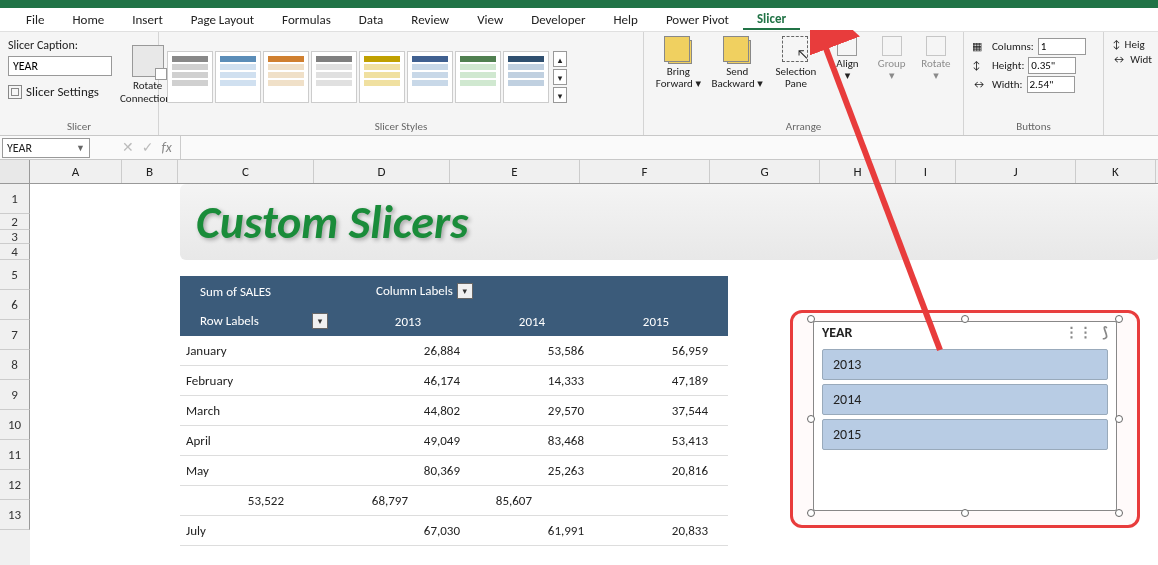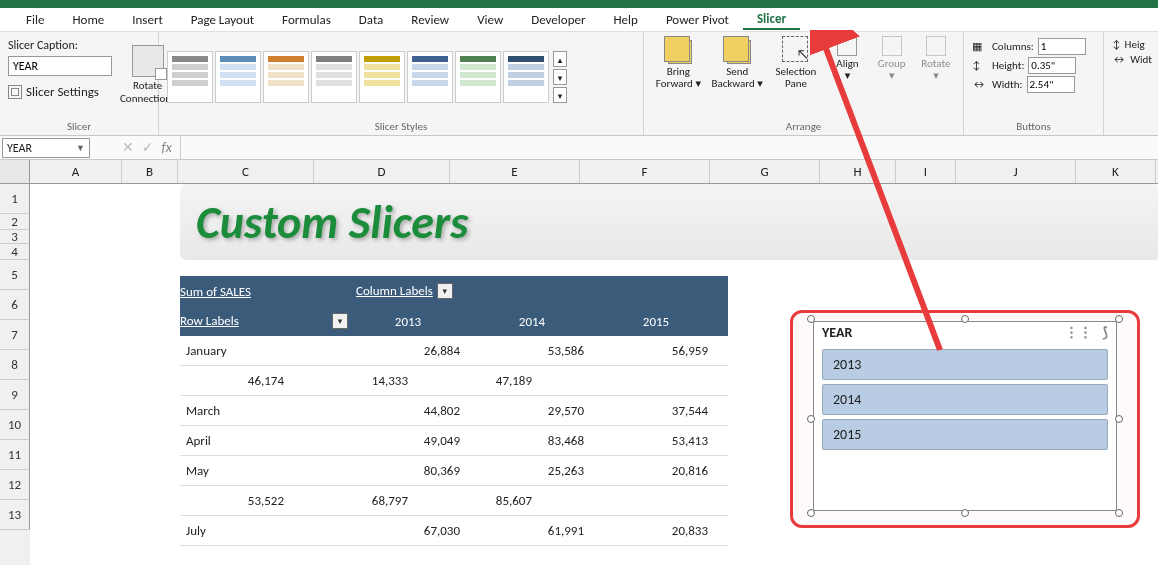--- a/index.html
+++ b/index.html
@@ -83,21 +83,21 @@
 
 .sheet-body { position: relative; }
 
 .title-banner { position: absolute; left: 150px; top: 0; width: 980px; height: 76px; background: linear-gradient(#f4f4f4, #e8e8e8); border-radius: 6px; display: flex; align-items: center; padding: 0 16px; }
 .title-text { font-size: 46px; font-weight: bold; font-style: italic; color: #1a8c3a; text-shadow: 2px 2px 4px rgba(0,0,0,0.3); font-family: Calibri, sans-serif; }
 .logo-area { position: absolute; right: 12px; top: 18px; font-size: 22px; color: #555; }
 .logo-x { display: inline-block; width: 24px; height: 24px; border: 2px solid #76923c; border-radius: 50%; color: #76923c; text-align: center; line-height: 20px; font-weight: bold; vertical-align: -4px; margin: 0 1px; }
 
 .pivot { position: absolute; left: 150px; top: 92px; width: 548px; }
 .pivot-head { background: #3b5b7a; color: #fff; display: flex; align-items: center; height: 30px; }
-.phc { padding: 0 0; text-decoration: underline; }
+.phc { padding: 0 20px; }
 .pivot-subhead { background: #3b5b7a; color: #fff; display: flex; align-items: center; height: 30px; }
 .pw1 { width: 176px; } .pw2 { width: 124px; text-align: right; padding-right: 20px; } .pw3 { width: 124px; text-align: right; padding-right: 20px; } .pw4 { width: 124px; text-align: right; padding-right: 20px; }
 .dropdown-btn { display: inline-block; width: 16px; height: 16px; background: #f0f0f0; border: 1px solid #666; text-align: center; line-height: 14px; font-size: 9px; margin-left: 4px; vertical-align: middle; color: #333; }
 .pivot-row { display: flex; height: 30px; align-items: center; border-bottom: 1px solid #ddd; }
 .pivot-row .pw1 { padding-left: 6px; }
 
 
 .slicer-box { position: absolute; left: 760px; top: 126px; width: 350px; height: 218px; border: 3px solid #e83c3c; border-radius: 12px; background: rgba(255,220,220,0.15); }
 .slicer-inner { position: absolute; left: 20px; top: 8px; right: 20px; bottom: 14px; background: #fff; border: 1px solid #888; border-radius: 2px; }
 .slicer-title { display: flex; justify-content: space-between; align-items: center; padding: 2px 8px 4px 8px; font-weight: bold; font-size: 14px; }
@@ -345,20 +345,21 @@
           <div class="pw4" style="text-align:center">2015</div>
         </div>
         <div id="pivot-body">
             <div class="pivot-row">
               <div class="pw1">January</div>
               <div class="pw2">26,884</div>
               <div class="pw3">53,586</div>
               <div class="pw4">56,959</div>
             </div>
             <div class="pivot-row">
+              <div class="pw1">February</div>
               <div class="pw2">46,174</div>
               <div class="pw3">14,333</div>
               <div class="pw4">47,189</div>
             </div>
             <div class="pivot-row">
               <div class="pw1">March</div>
               <div class="pw2">44,802</div>
               <div class="pw3">29,570</div>
               <div class="pw4">37,544</div>
             </div>

